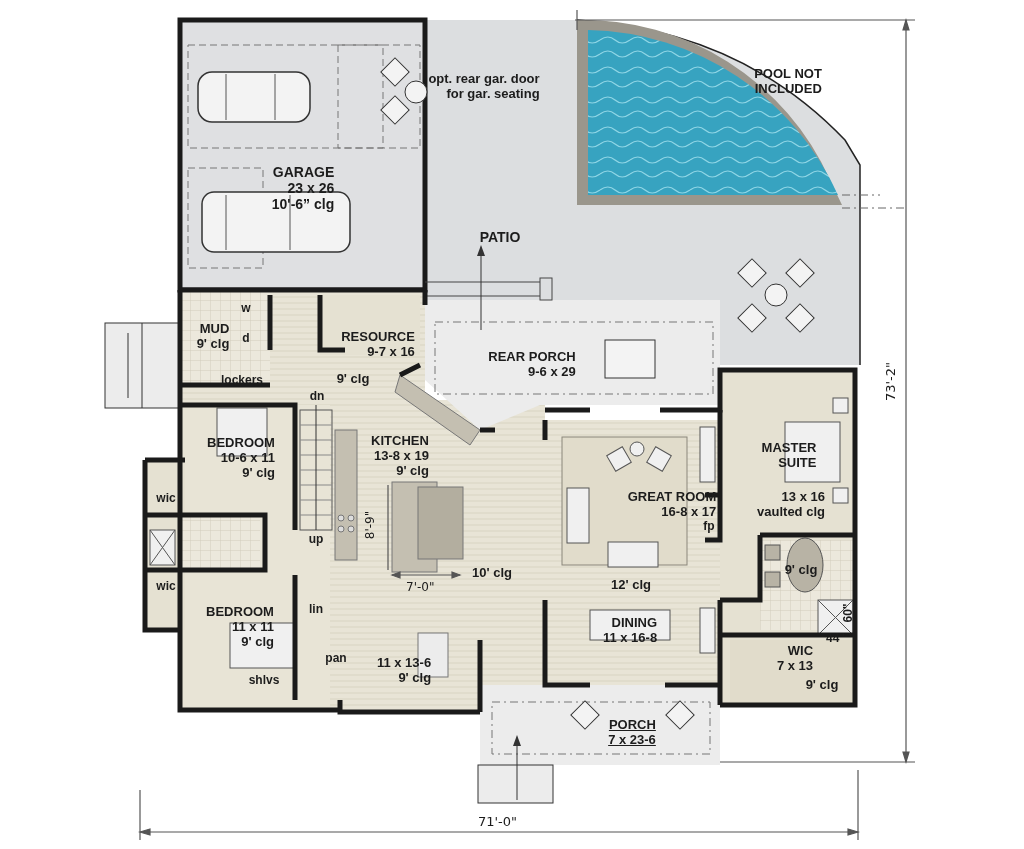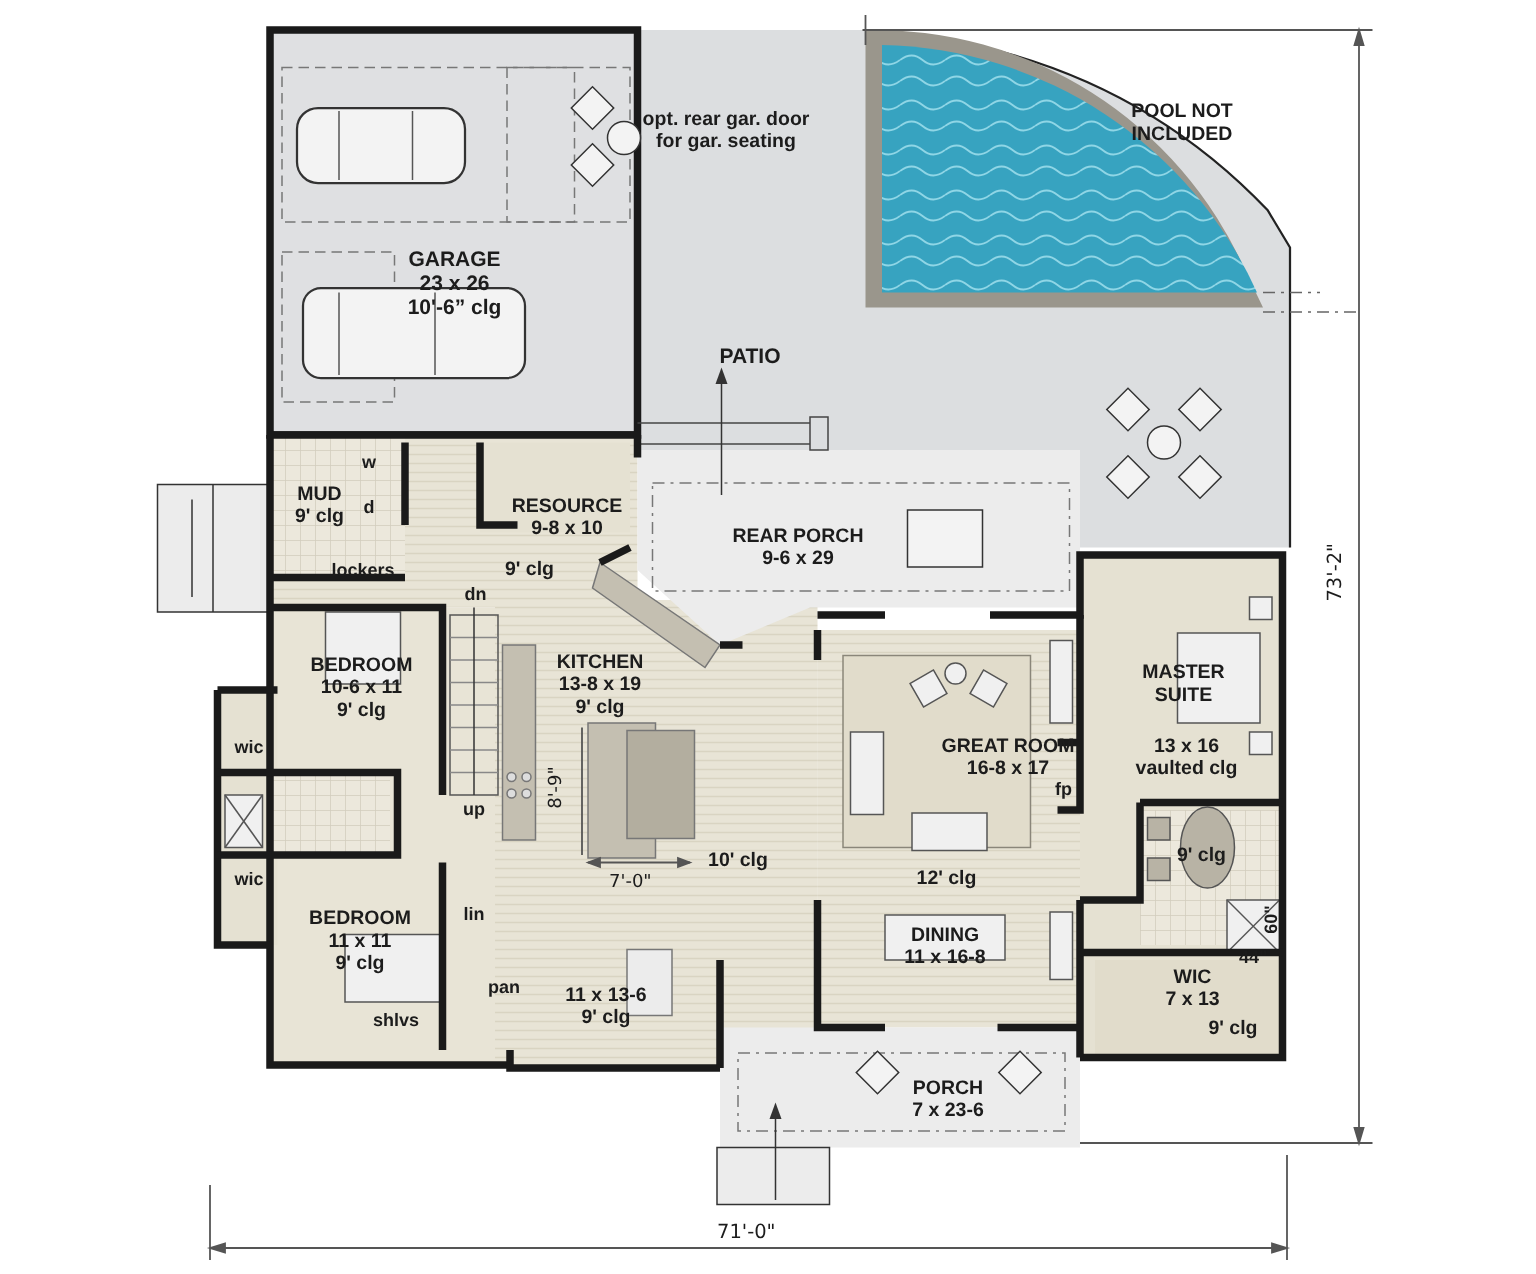--- a/index.html
+++ b/index.html
@@ -1,20 +1,20 @@
 <!DOCTYPE html>
 <html><head>
 <meta charset="utf-8">
 <style>
   html, body { margin:0; padding:0; background:#ffffff; }
   body { width:1024px; height:849px; position:relative; overflow:hidden;
          font-family:"Liberation Sans", sans-serif; }
   #plan { position:absolute; left:0; top:0; width:1024px; height:849px; }
   .lbl { position:absolute; font-family:"Liberation Sans", sans-serif; font-weight:bold;
-         color:#1c1c1c; text-align:center; line-height:1.15; white-space:nowrap;
+         color:#1c1c1c; text-align:right; line-height:1.15; white-space:nowrap;
          transform:translateX(-50%); }
   .lbl span { display:block; }
   .big { font-size:14px;margin-top:36px; }
   .mid { font-size:13px; }
   .sm { font-size:12px; font-weight:bold; }
   .dim { position:absolute; font-family:"DejaVu Sans", sans-serif; font-size:13px;
          color:#1c1c1c; white-space:nowrap; }
   .vert { transform:rotate(-90deg); transform-origin:center; }
 </style>
 </head>
@@ -251,21 +251,21 @@
 <div class="lbl mid" style="left:213px;top:322px;">
   <span>MUD</span>
   <span>9' clg</span>
 </div>
 <div class="lbl sm" style="left:246px;top:302px;">w</div>
 <div class="lbl sm" style="left:246px;top:332px;">d</div>
 <div class="lbl sm" style="left:242px;top:374px;">lockers</div>
 
 <div class="lbl mid" style="left:378px;top:330px;">
   <span>RESOURCE</span>
-  <span>9-8 x 10</span>
+  <span>9-7 x 16</span>
 </div>
 <div class="lbl mid" style="left:353px;top:372px;">9' clg</div>
 <div class="lbl sm" style="left:317px;top:390px;">dn</div>
 <div class="lbl sm" style="left:316px;top:533px;">up</div>
 
 <div class="lbl mid" style="left:532px;top:350px;">
   <span>REAR PORCH</span>
   <span>9-6 x 29</span>
 </div>
 
@@ -320,19 +320,19 @@
   <span>9' clg</span>
 </div>
 <div class="lbl sm" style="left:264px;top:674px;">shlvs</div>
 <div class="lbl sm" style="left:316px;top:603px;">lin</div>
 <div class="lbl sm" style="left:336px;top:652px;">pan</div>
 <div class="lbl mid" style="left:404px;top:656px;">
   <span>11 x 13-6</span>
   <span>9' clg</span>
 </div>
 
-<div class="lbl mid" style="left:632px;top:718px;">
+<div class="lbl mid" style="left:632px;top:718px;text-decoration:underline;">
   <span>PORCH</span>
   <span>7 x 23-6</span>
 </div>
 
 <div class="dim" style="left:478px;top:814px;">71'-0"</div>
 <div class="dim vert" style="left:871px;top:374px;">73'-2"</div>
 
 </body></html>

